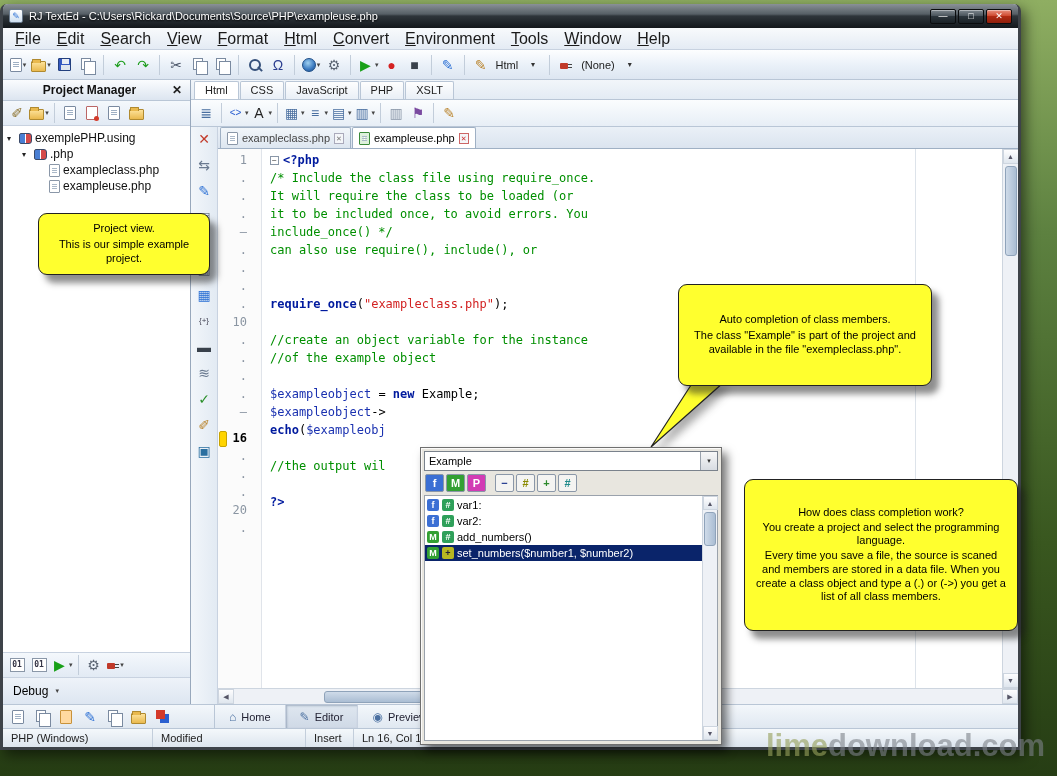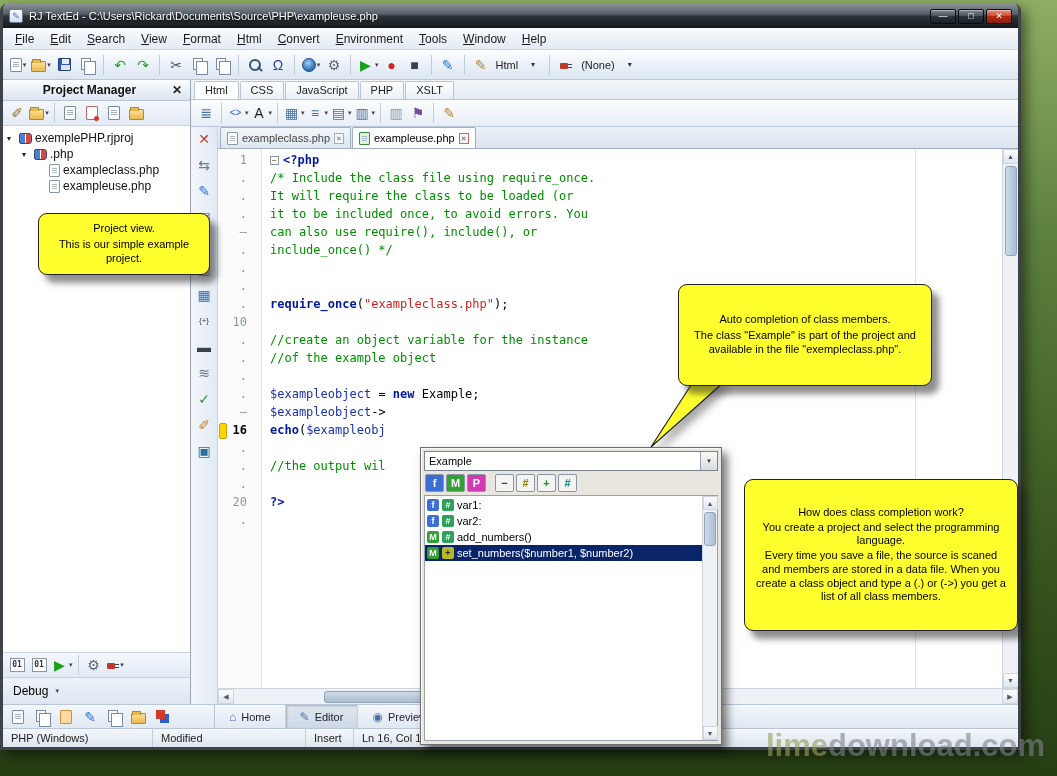--- a/index.html
+++ b/index.html
@@ -20,21 +20,21 @@
   .titlebar .title {color:#fff;font-size:11px;text-shadow:0 1px 2px #000;flex:1;white-space:nowrap;overflow:hidden;}
   .win-controls {display:flex;gap:2px;}
   .wbtn {width:26px;height:15px;border:1px solid #0a0c0e;border-radius:2px;color:#fff;font-size:9px;
          display:flex;align-items:center;justify-content:center;
          background:linear-gradient(#7f888f,#4a545c 45%,#2b343b 50%,#1a2126);
          box-shadow:inset 0 1px rgba(255,255,255,0.4);}
   .wbtn.close {background:linear-gradient(#e8917f,#cf4a30 45%,#b02a12 50%,#8f1f0c);}
 
   .menubar {height:22px;background:linear-gradient(#f8fafc,#e4ebf4);display:flex;align-items:center;
             padding-left:4px;border-bottom:1px solid #c8d2e0;flex:0 0 auto;}
-  .menu-item {font-size:12px;color:#1a1a1a;padding:11px 8px;display:inline-block;}
+  .menu-item {font-size:16px;color:#1a1a1a;padding:11px 8px;display:inline-block;}
   .menu-item::first-letter {text-decoration:underline;}
 
   .toolbar-row {height:30px;background:linear-gradient(#fdfeff,#e9f0f8 55%,#dde6f1);
                 border-bottom:1px solid #b9c6d6;display:flex;align-items:center;padding-left:4px;gap:1px;flex:0 0 auto;}
   .tbtn {display:inline-flex;align-items:center;justify-content:center;min-width:22px;height:24px;gap:1px;padding:0 1px;}
   .ticon {display:inline-flex;align-items:center;justify-content:center;width:17px;height:17px;font-size:14px;line-height:1;}
   .ticon.mono {font-family:"DejaVu Sans Mono",monospace;font-size:8px;font-weight:bold;border:1px solid #8a97a8;
                background:#fff;color:#334;width:15px;height:14px;}
   .dd {font-size:7px;color:#444;}
   .sep {width:1px;height:20px;background:#c2cdda;margin:0 4px;display:inline-block;flex:0 0 auto;}
@@ -110,21 +110,21 @@
   .file-tab:not(.active) {color:#444;}
   .file-tab.active {background:#fff;}
   .file-tab.active .i-page {border-color:#3a8a3a;box-shadow:inset 0 0 0 4px rgba(120,200,120,0.25);}
   .tab-close {font-size:7px;color:#777;border:1px solid #aab;padding:0 1px;line-height:9px;background:#f4f6f9;}
   .file-tab.active .tab-close {color:#c33;border-color:#c66;}
 
   .code-area {flex:1;position:relative;background:#fff;display:flex;min-height:0;overflow:hidden;}
   .gutter {width:44px;background:#fbfbfb;border-right:1px solid #e0e4ea;flex:0 0 auto;padding-top:2px;
            font:12px "DejaVu Sans Mono",monospace;color:#8a95a2;}
   .g-row {height:18px;display:flex;align-items:center;justify-content:flex-end;padding-right:14px;position:relative;}
-  .g-row.current {color:#000;font-weight:bold;}
+  .g-row.current {color:#000;font-weight:bold;margin-top:8px;}
   .g-row.current::before {content:"";position:absolute;left:1px;top:2px;width:6px;height:14px;background:#ffd400;
                           border:1px solid #c8a400;border-radius:2px;}
   .code {flex:1;font:12px/18px "DejaVu Sans Mono",monospace;color:#000;padding:2px 0 0 8px;position:relative;min-width:0;}
   .c-row {height:18px;white-space:pre;}
   .fold-box {display:inline-flex;width:9px;height:9px;border:1px solid #8a97a8;color:#555;font-size:8px;line-height:7px;
              align-items:center;justify-content:center;margin-right:4px;background:#fff;vertical-align:middle;}
   .tk-k {color:#001a9e;font-weight:bold;}
   .tk-c {color:#008f00;}
   .tk-s {color:#d22222;}
   .tk-v {color:#1a31b0;}
@@ -335,21 +335,21 @@
             <span class="ticon kind-page"></span>
           </span>
           <span class="tbtn">
             <span class="ticon kind-folder"></span>
           </span>
         </div>
       <div class="pp-tree">
           <div class="tree-row" style="padding-left: 4px;">
             <span class="tree-arrow">▾</span>
             <span class="i-book"></span>
-            <span class="tree-label">exemplePHP.rjproj</span>
+            <span class="tree-label">exemplePHP.using</span>
           </div>
           <div class="tree-row" style="padding-left: 19px;">
             <span class="tree-arrow">▾</span>
             <span class="i-book"></span>
             <span class="tree-label">.php</span>
           </div>
           <div class="tree-row" style="padding-left: 34px;">
             <span class="tree-arrow"></span>
             <span class="i-page"></span>
             <span class="tree-label">exampleclass.php</span>
@@ -514,22 +514,22 @@
                 <div class="g-row">.</div>
                 <div class="g-row">20</div>
                 <div class="g-row">.</div>
               </div>
             <div class="code">
               <div class="margin-line"></div>
             <div class="c-row"><span class="fold-box">−</span><span class="tk-k">&lt;?php</span></div>
                 <div class="c-row"><span class="tk-c">/* Include the class file using require_once.</span></div>
                 <div class="c-row"><span class="tk-c">It will require the class to be loaded (or</span></div>
                 <div class="c-row"><span class="tk-c">it to be included once, to avoid errors. You</span></div>
+                <div class="c-row"><span class="tk-c">include_once() */</span></div>
                 <div class="c-row"><span class="tk-c">can also use require(), include(), or</span></div>
-                <div class="c-row"><span class="tk-c">include_once() */</span></div>
                 <div class="c-row"></div>
                 <div class="c-row"></div>
                 <div class="c-row"><span class="tk-k">require_once</span><span class="tk-p">(</span><span class="tk-s">"exampleclass.php"</span><span class="tk-p">);</span></div>
                 <div class="c-row"></div>
                 <div class="c-row"><span class="tk-c">//create an object variable for the instance</span></div>
                 <div class="c-row"><span class="tk-c">//of the example object</span></div>
                 <div class="c-row"></div>
                 <div class="c-row"><span class="tk-v">$exampleobject</span><span class="tk-p"> = </span><span class="tk-k">new</span><span class="tk-p"> Example;</span></div>
                 <div class="c-row"><span class="tk-v">$exampleobject</span><span class="tk-p">-&gt;</span></div>
                 <div class="c-row"><span class="tk-k">echo</span><span class="tk-p">(</span><span class="tk-v">$exampleobj</span></div>

